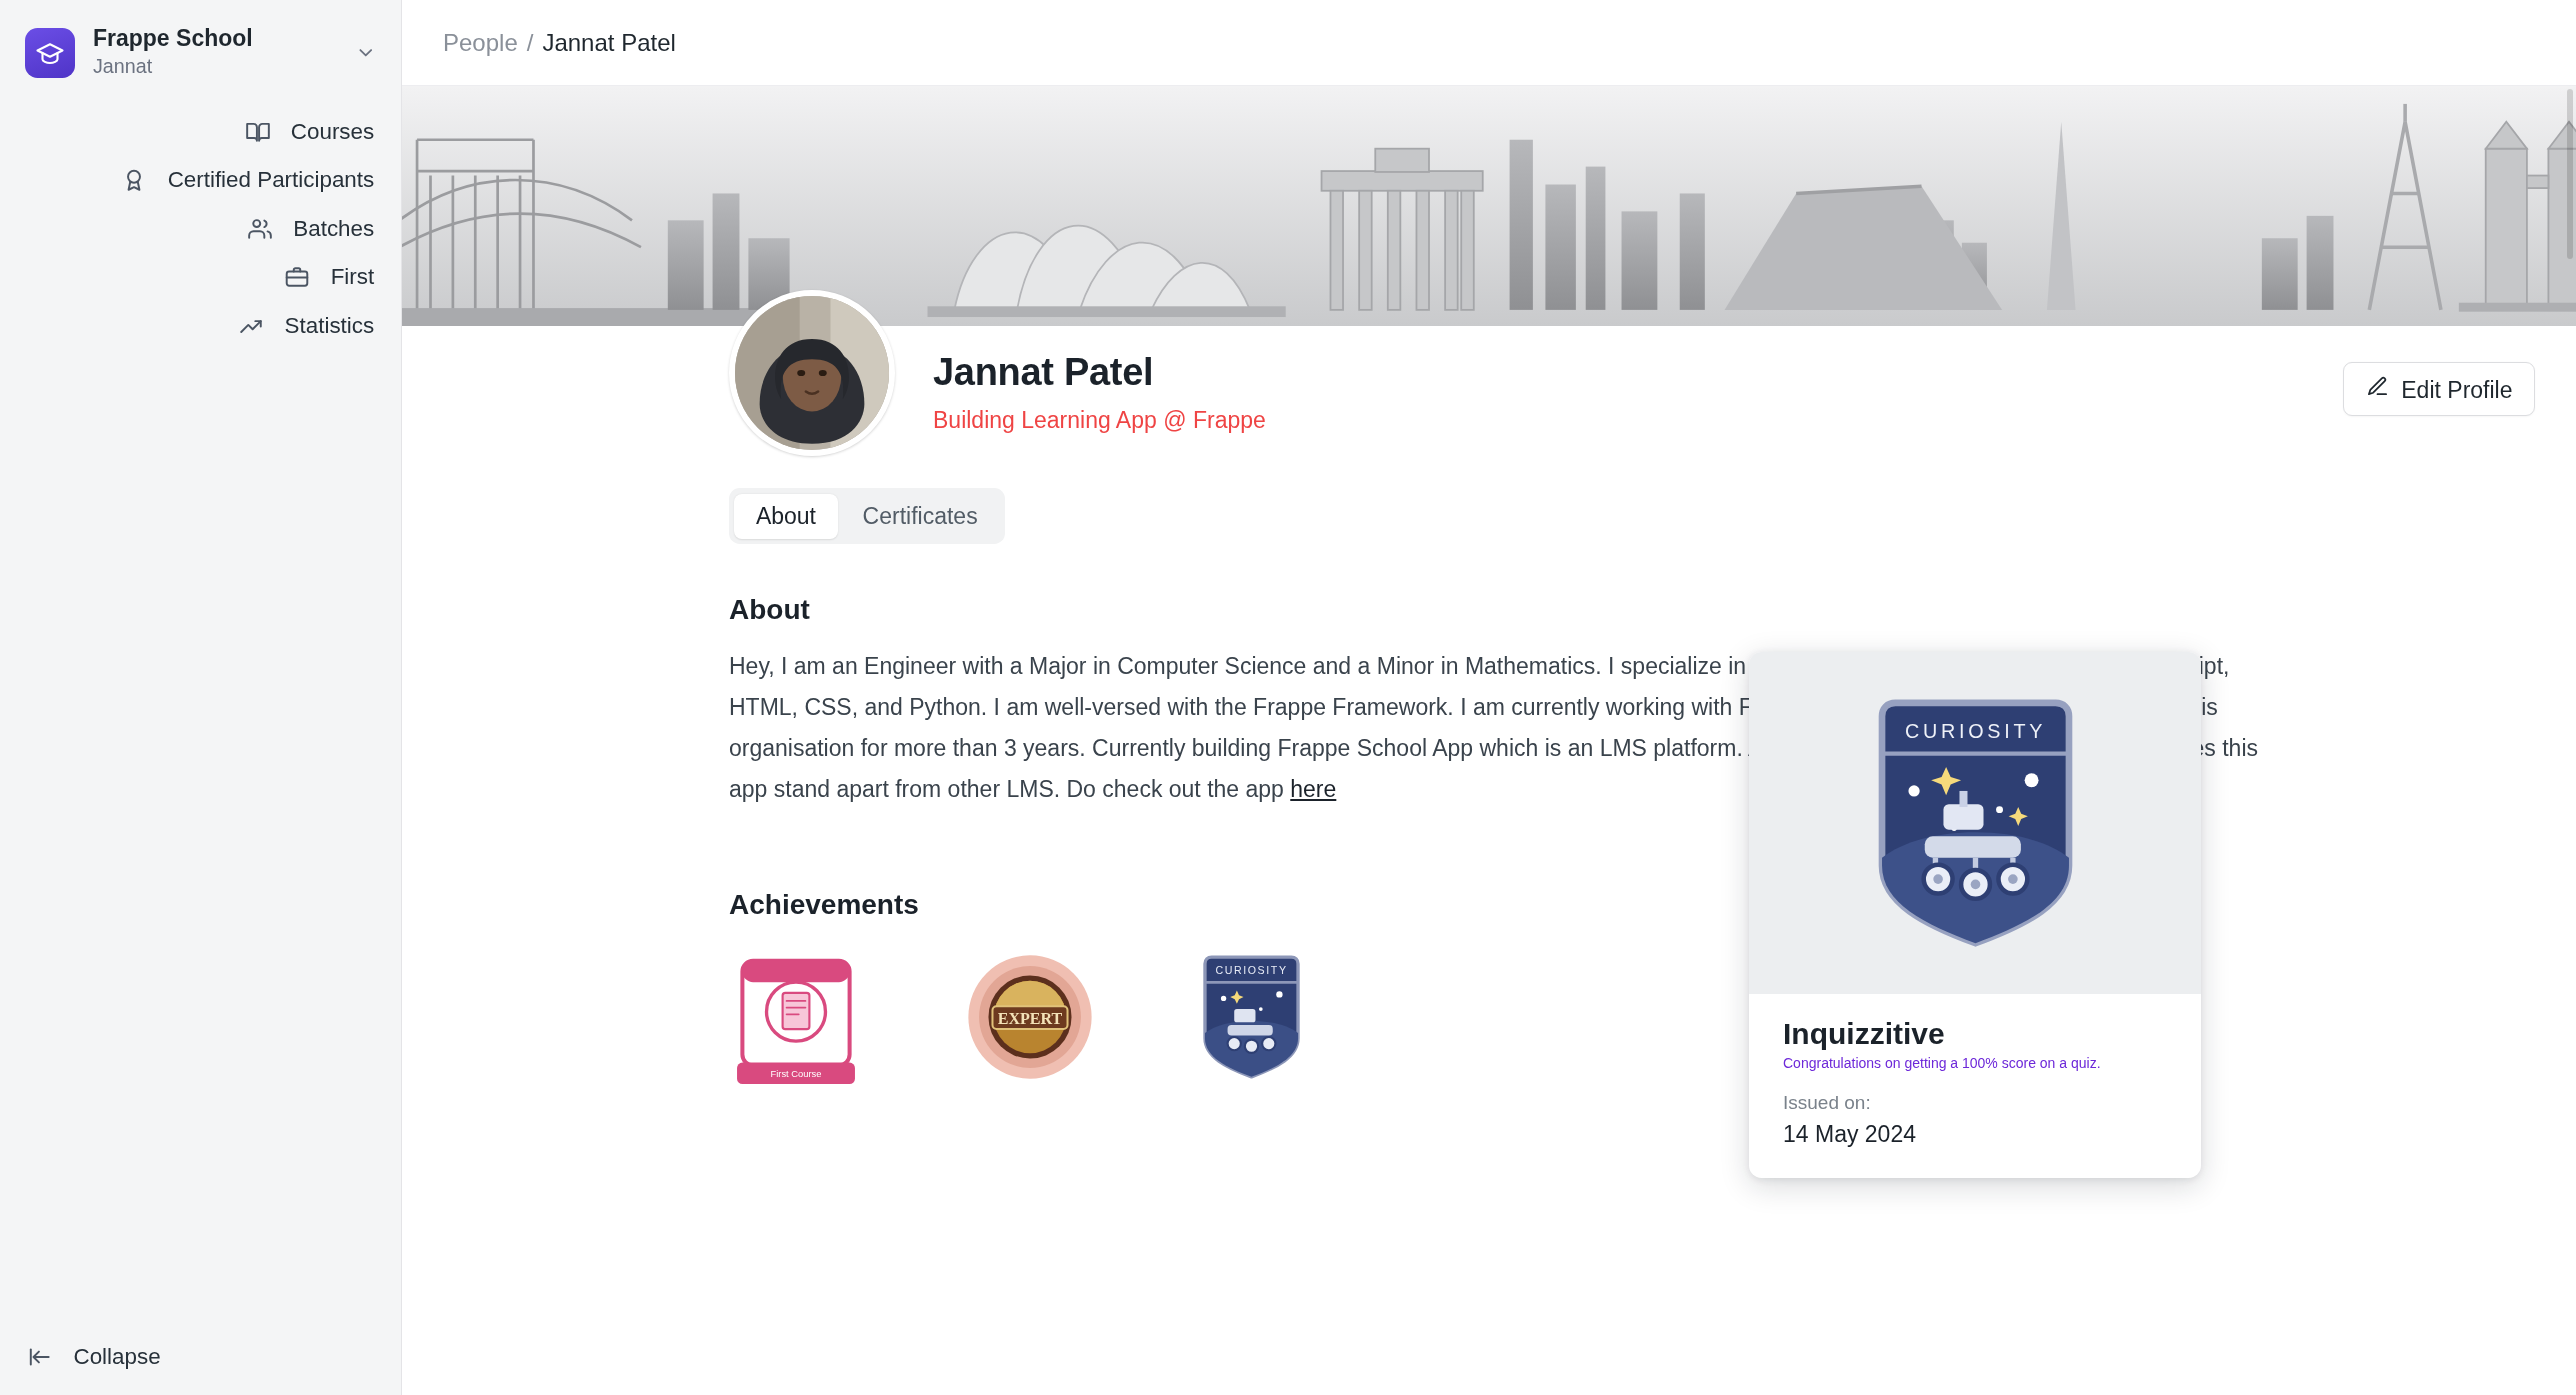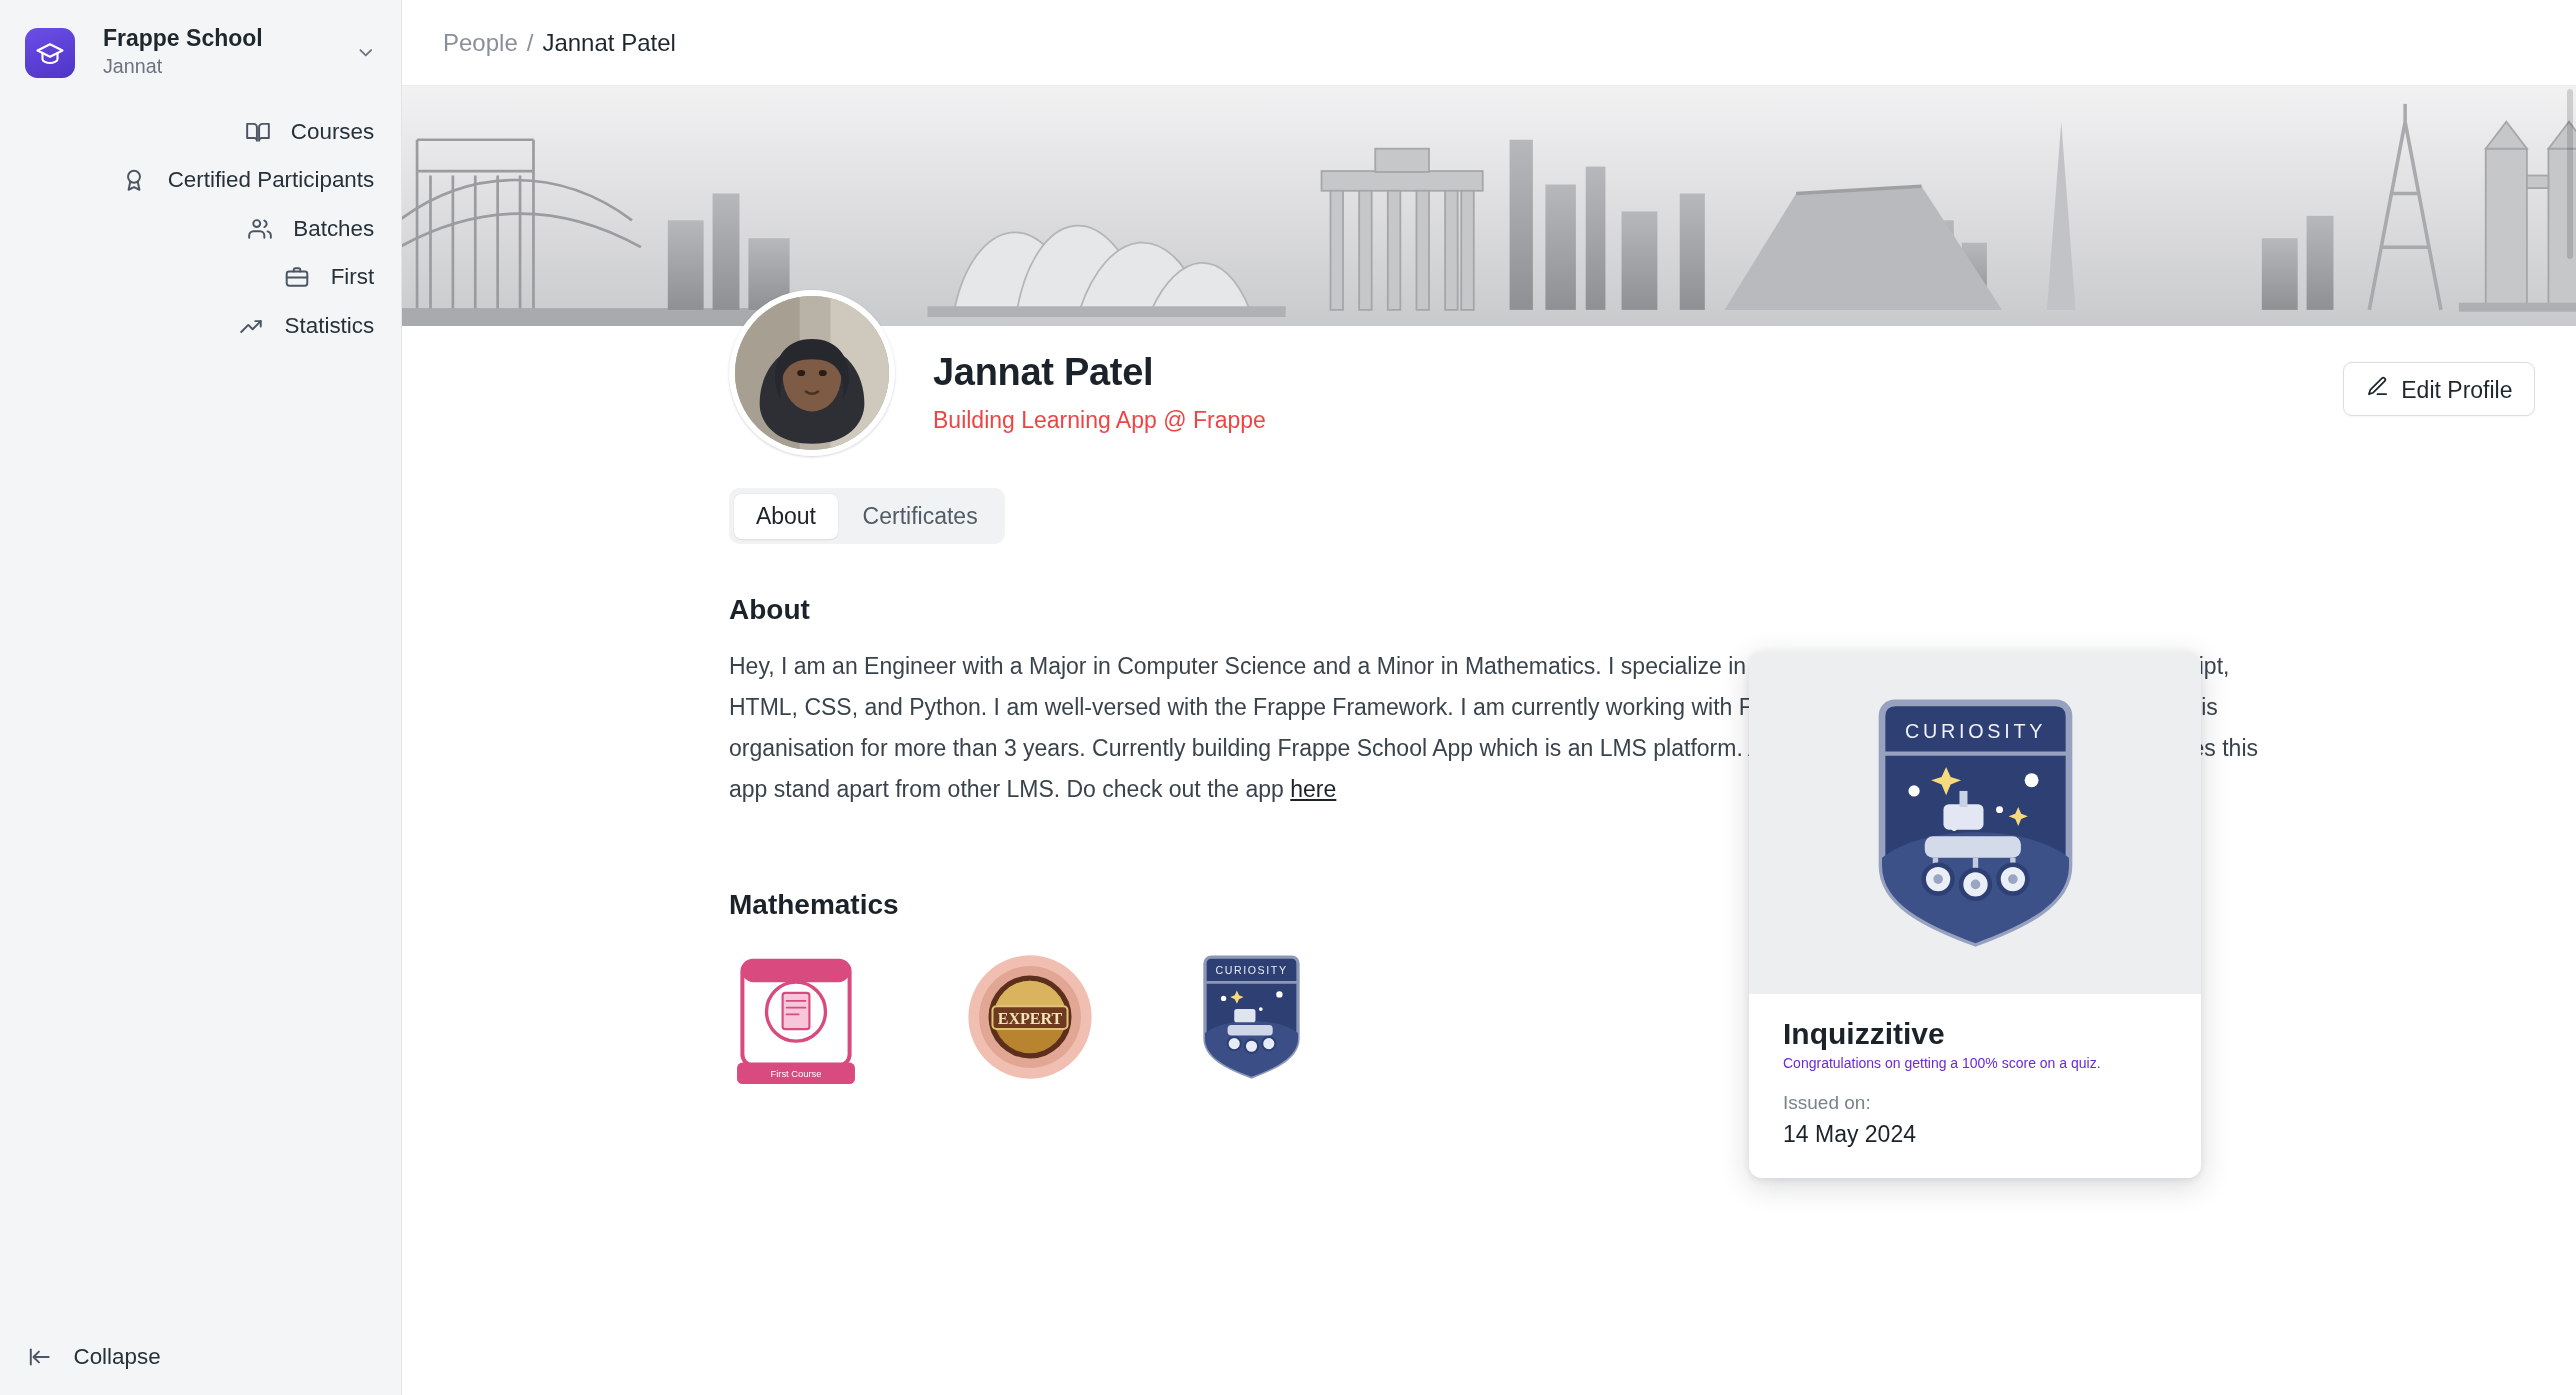--- a/index.html
+++ b/index.html
@@ -21,21 +21,21 @@
     background: #f4f5f6;
     border-right: 0.9px solid #e4e4e7;
     display: flex;
     flex-direction: column;
     padding: 16px 14.3px 14.3px 14.3px;
     flex: 0 0 402px;
   }
   .brand {
     display: flex;
     align-items: center;
-    gap: 28px;
+    gap: 18px;
     padding: 9px 10.7px;
     border-radius: 10.7px;
     cursor: pointer;
   }
   .brand-logo {
     width: 50px; height: 50px;
     border-radius: 12.5px;
     background: linear-gradient(160deg,#6b4ee6,#4f34c7);
     display: flex; align-items: center; justify-content: center;
     flex: 0 0 50px;
@@ -436,21 +436,21 @@
 
       <div class="tabs">
         <div class="tab active">About</div>
         <div class="tab">Certificates</div>
       </div>
 
       <div class="section">
         <div class="section-title">About</div>
         <p class="about-text"><span>Hey, I am an Engineer with a Major in Computer Science and a Minor in Mathematics. I specialize in web development technologies like JavaScript, HTML, CSS, and Python. I am well-versed with the Frappe Framework. I am currently working with Frappe Technologies. I have been a part of this organisation for more than 3 years. Currently building Frappe School App which is an LMS platform. A simple backend and clean UI is what makes this app stand apart from other LMS. Do check out the app </span><a href="#">here</a></p>
 
-        <div class="section-title achievements-title">Mathematics</div>
+        <div class="section-title achievements-title">Achievements</div>
 
         <div class="badges">
 
           <div class="badge-item">
             <svg width="134" height="134" viewBox="0 0 100 100">
               <rect x="10" y="8" width="80" height="78" rx="8" fill="#ffffff" stroke="#d94a7f" stroke-width="3"></rect>
               <rect x="10" y="8" width="80" height="16" rx="8" fill="#d94a7f"></rect>
               <circle cx="50" cy="46" r="22" fill="none" stroke="#d94a7f" stroke-width="2.5"></circle>
               <rect x="40" y="32" width="20" height="27" rx="2" fill="#f7c6d8" stroke="#d94a7f" stroke-width="1.6"></rect>
               <path d="M43 38h14M43 43h14M43 48h9" stroke="#d94a7f" stroke-width="1.4" stroke-linecap="round"></path>

